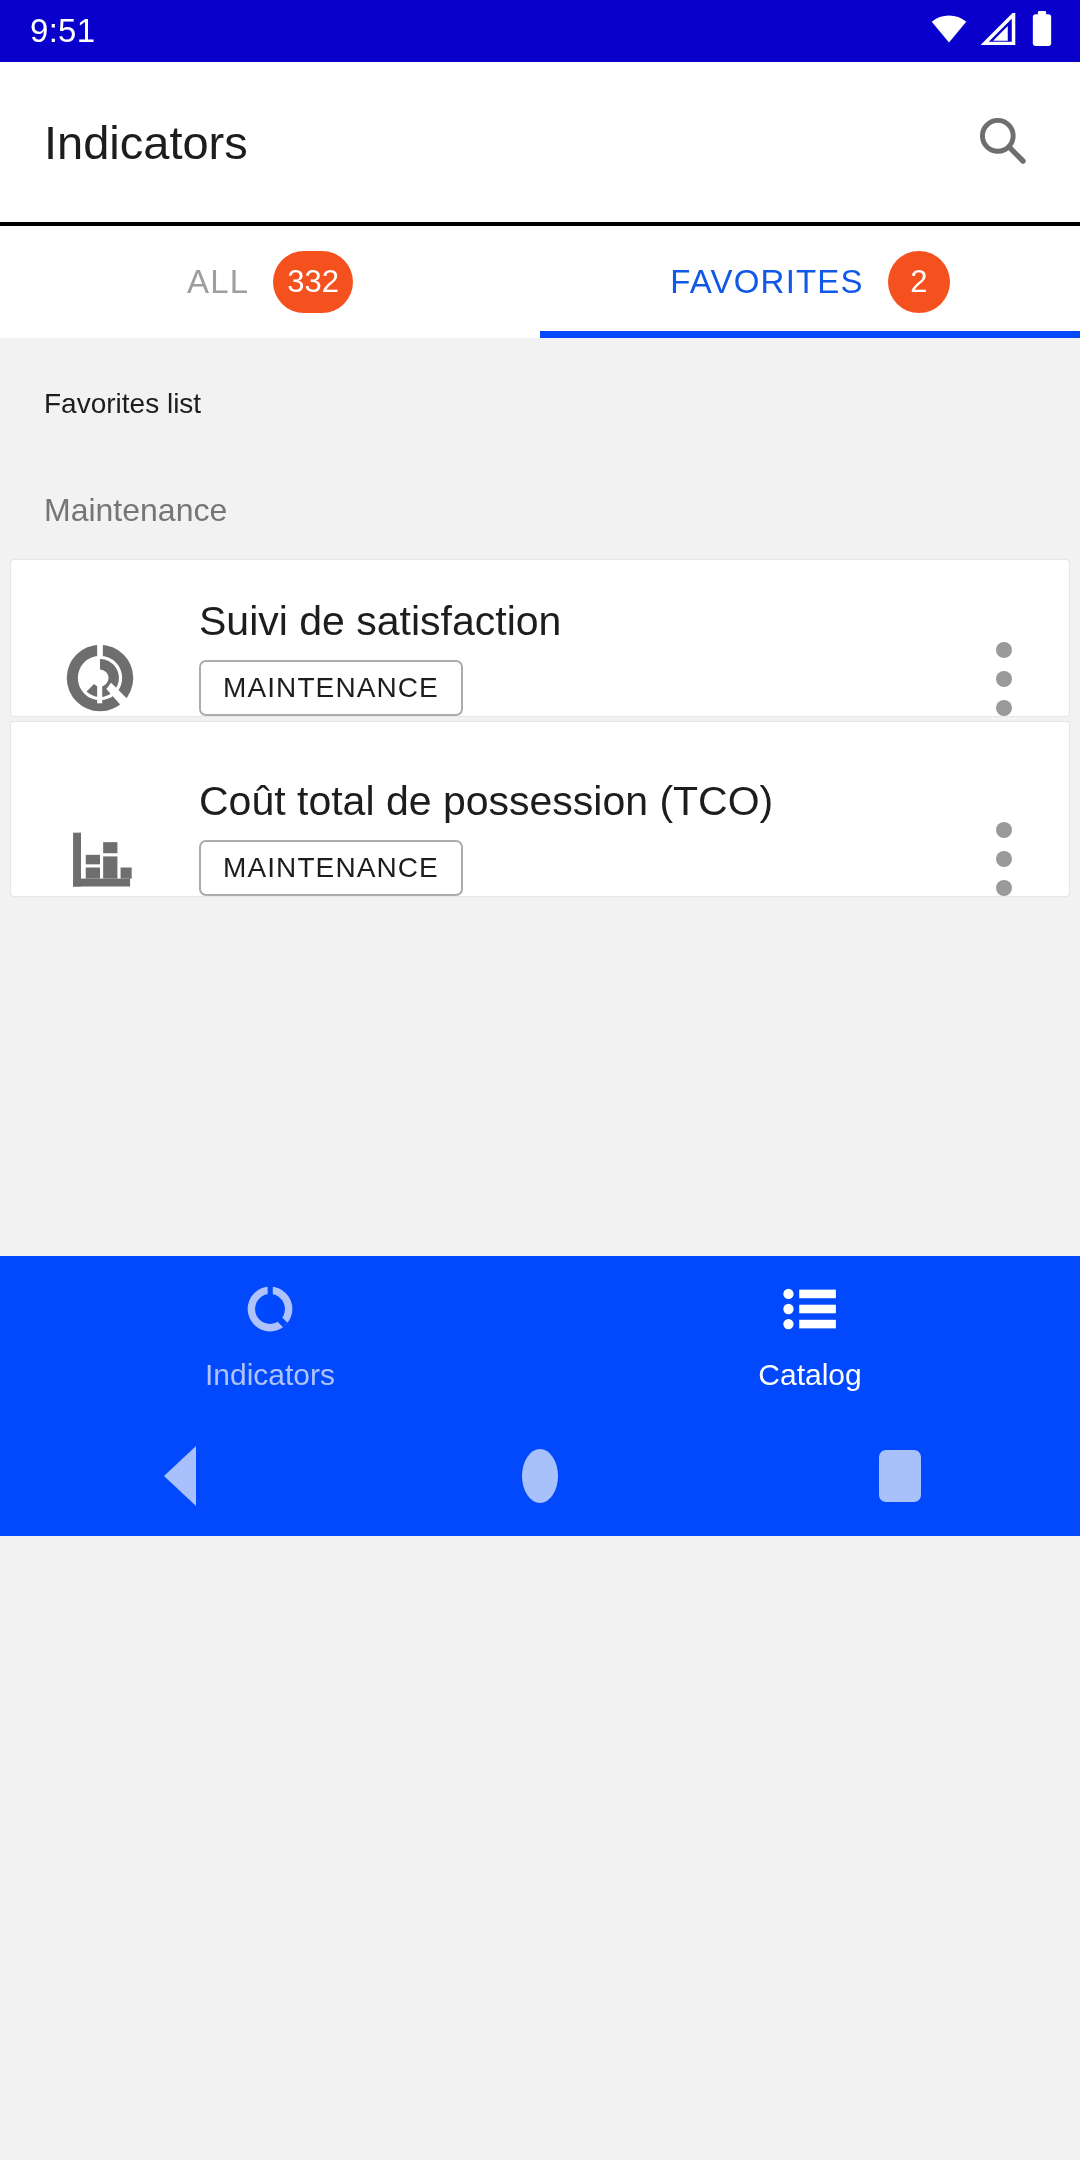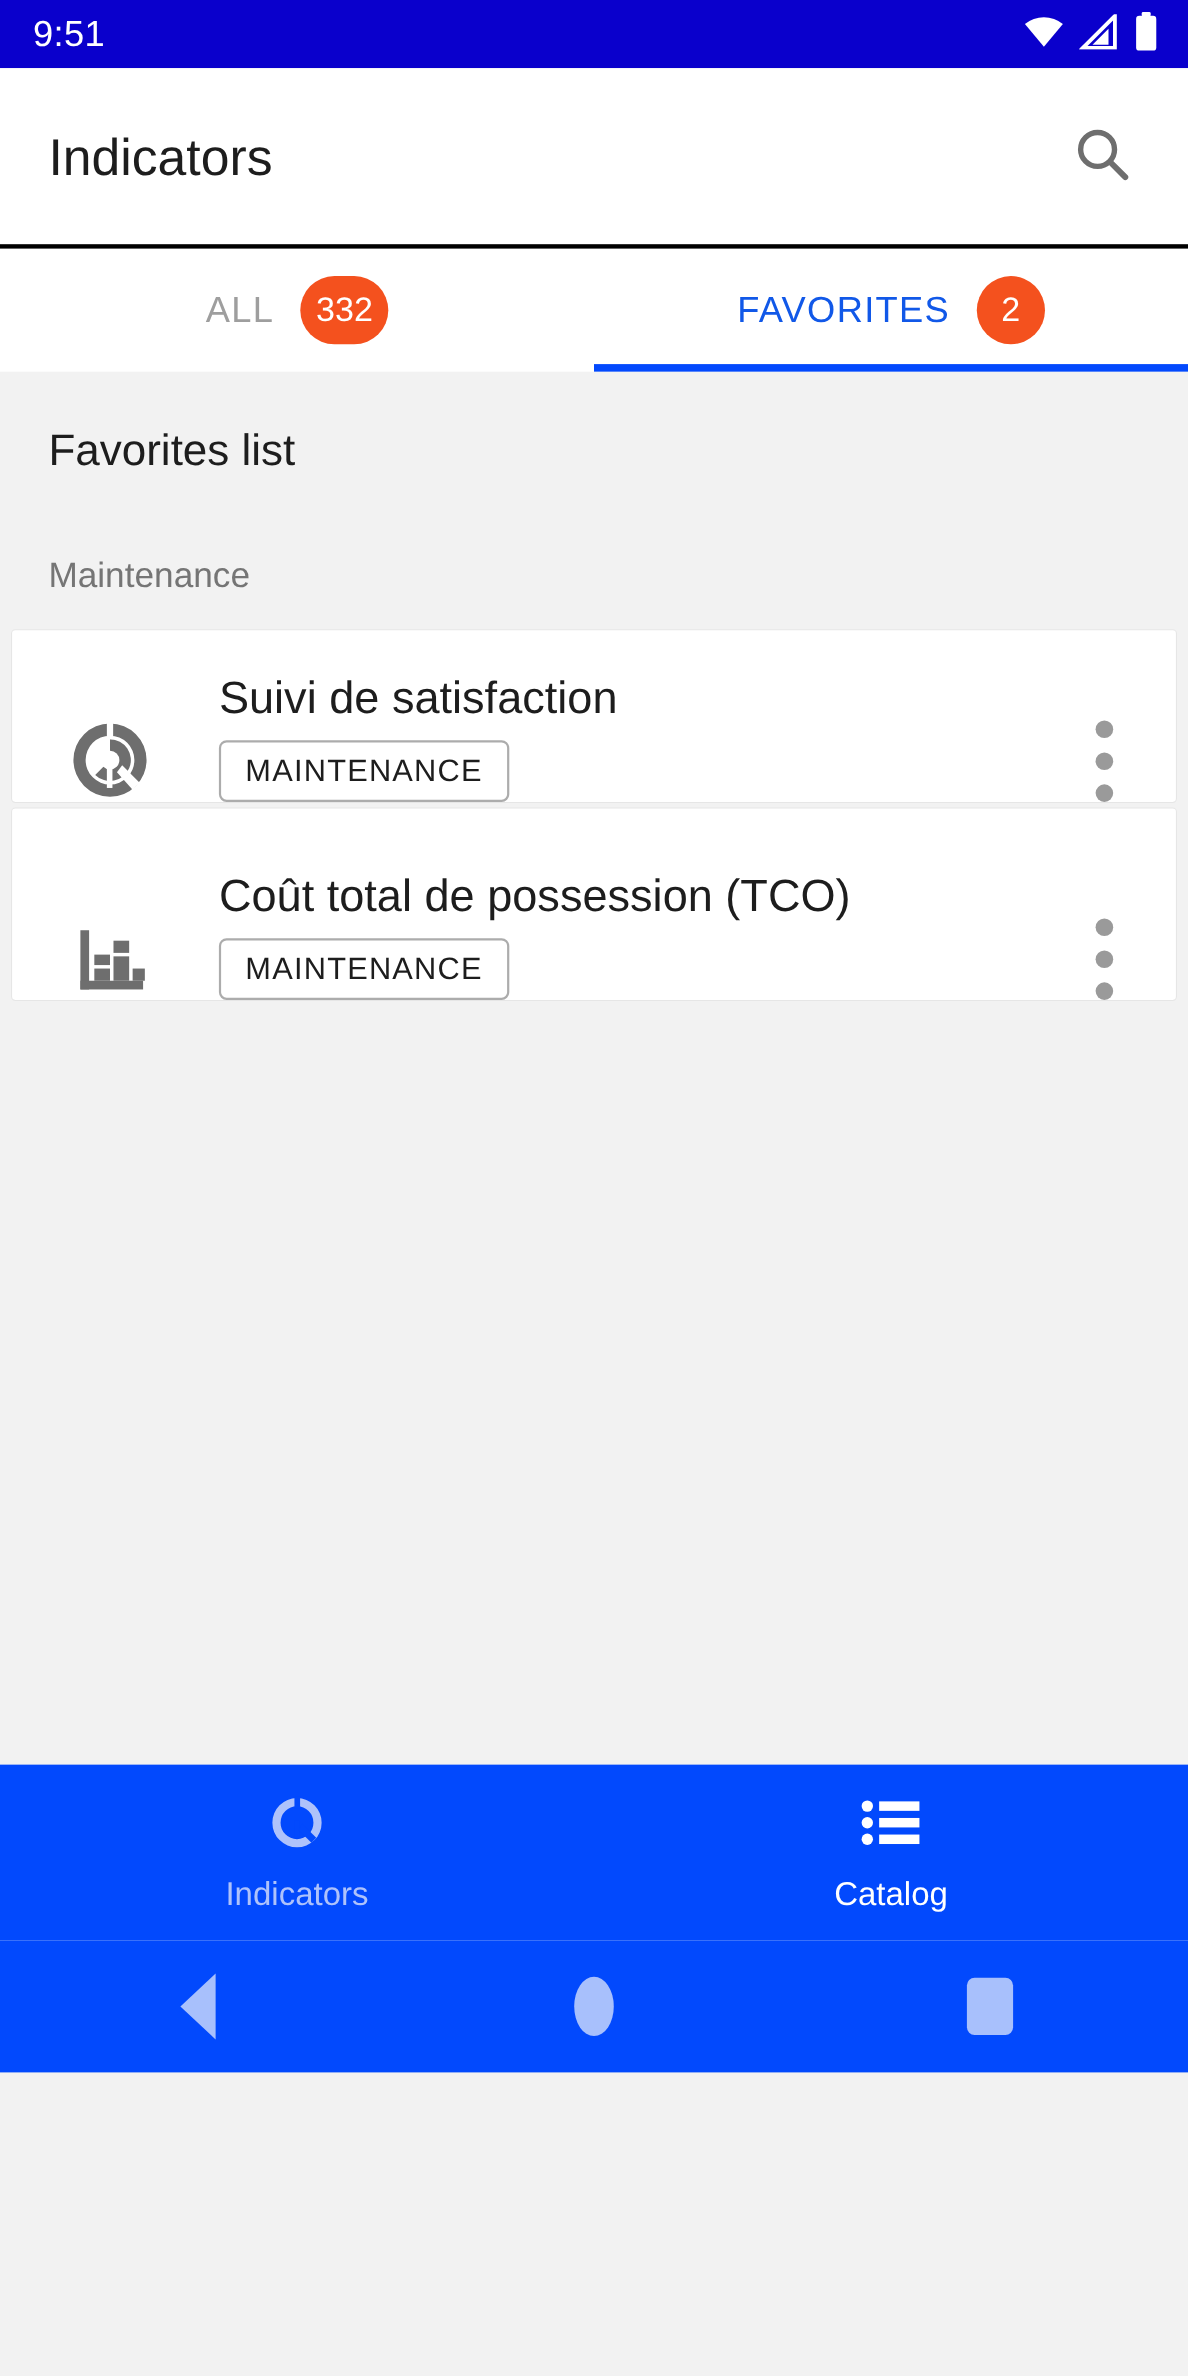--- a/index.html
+++ b/index.html
@@ -2,21 +2,21 @@
 <html><head>
 <meta charset="utf-8">
 <style>
   * { margin:0; padding:0; box-sizing:border-box; }
   html, body {
     width:1080px; height:2160px;
     background:#F2F2F2;
     font-family:"Liberation Sans", sans-serif;
     overflow:hidden;
   }
-  .phone { position:relative; width:1080px; height:1884px; display:flex; flex-direction:column; background:#F2F2F2; }
+  .phone { position:relative; width:1080px; height:1536px; display:flex; flex-direction:column; background:#F2F2F2; }
 
   
   .statusbar {
     height:62px; background:#0A00CC; flex:0 0 62px;
     display:flex; align-items:center; justify-content:space-between;
     padding:0 26px 0 30px;
   }
   .status-time { color:#FFFFFF; font-size:33px; letter-spacing:.3px; }
   .status-icons { display:flex; align-items:center; gap:13px; }
 
@@ -43,21 +43,21 @@
     min-width:62px; height:62px; padding:0 14px; border-radius:31px;
     background:#F4511E; color:#FFFFFF; font-size:31px;
     display:flex; align-items:center; justify-content:center;
   }
   .tab-indicator {
     position:absolute; left:540px; right:0; bottom:0; height:7px; background:#0249FD;
   }
 
   
   .content { flex:1 1 auto; background:#F2F2F2; overflow:hidden; position:relative; }
-  .list-title { font-size:40px; color:#1D1D1D; padding:50px 0 0 44px; }
+  .list-title { font-size:28px; color:#1D1D1D; padding:50px 0 0 44px; }
   .group-label { font-size:32px; color:#757575; padding:72px 0 0 44px; }
 
   .card-stack { margin-top:30px; }
   .card {
     background:#FFFFFF; border-radius:4px; margin:0 10px 4px 10px;
     border:1px solid #E6E6E6;
     display:flex; align-items:flex-end; padding:0 30px 0 46px;
     min-height:158px;
   }
   .card.tall { min-height:176px; }

